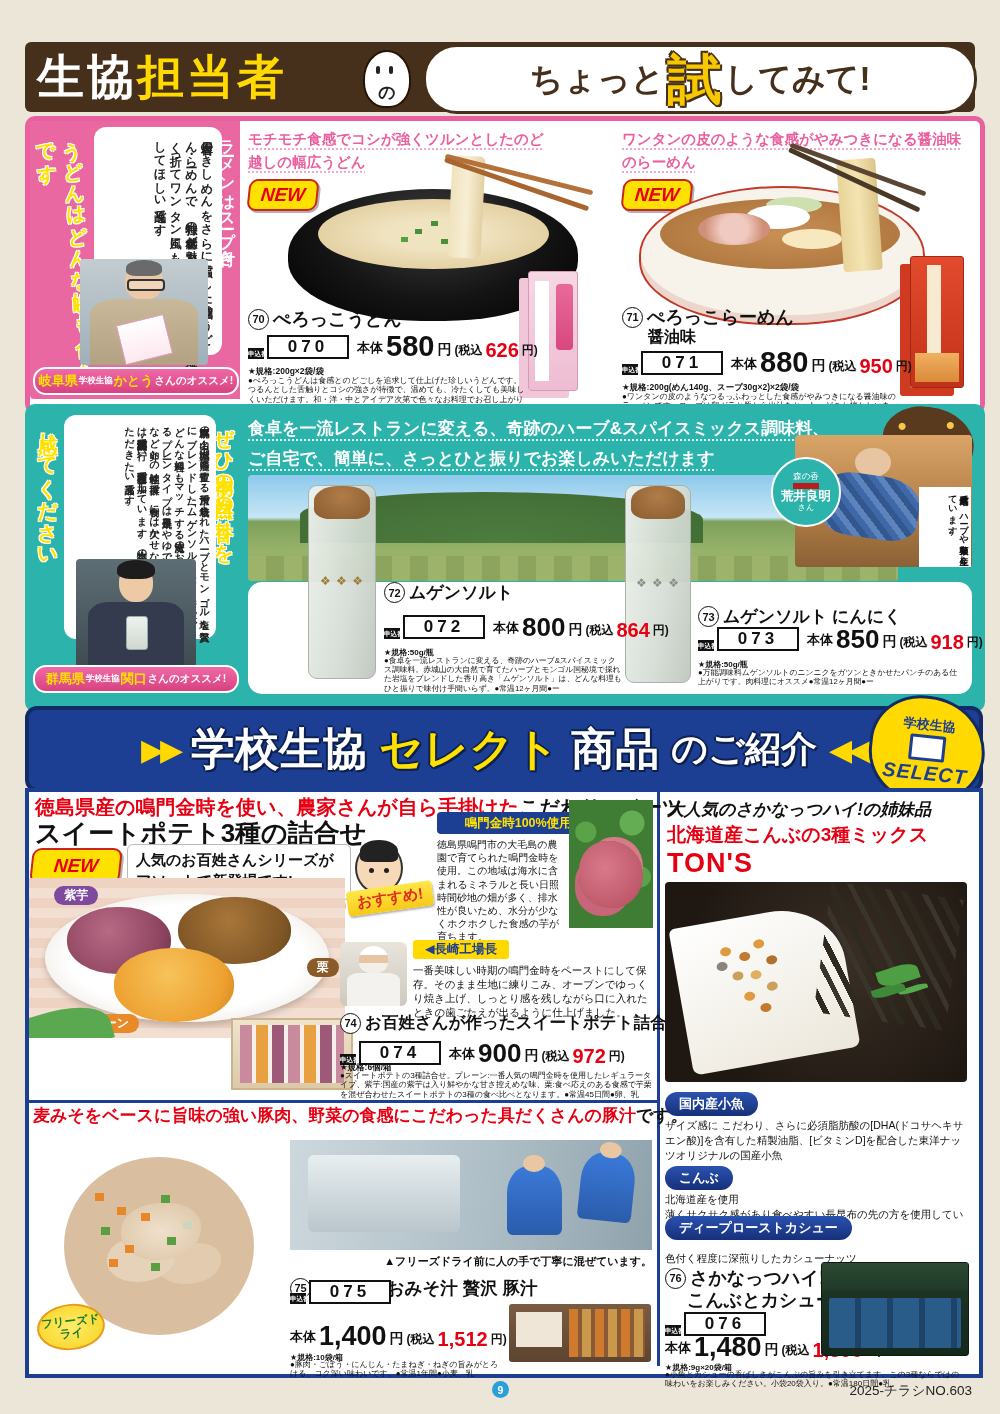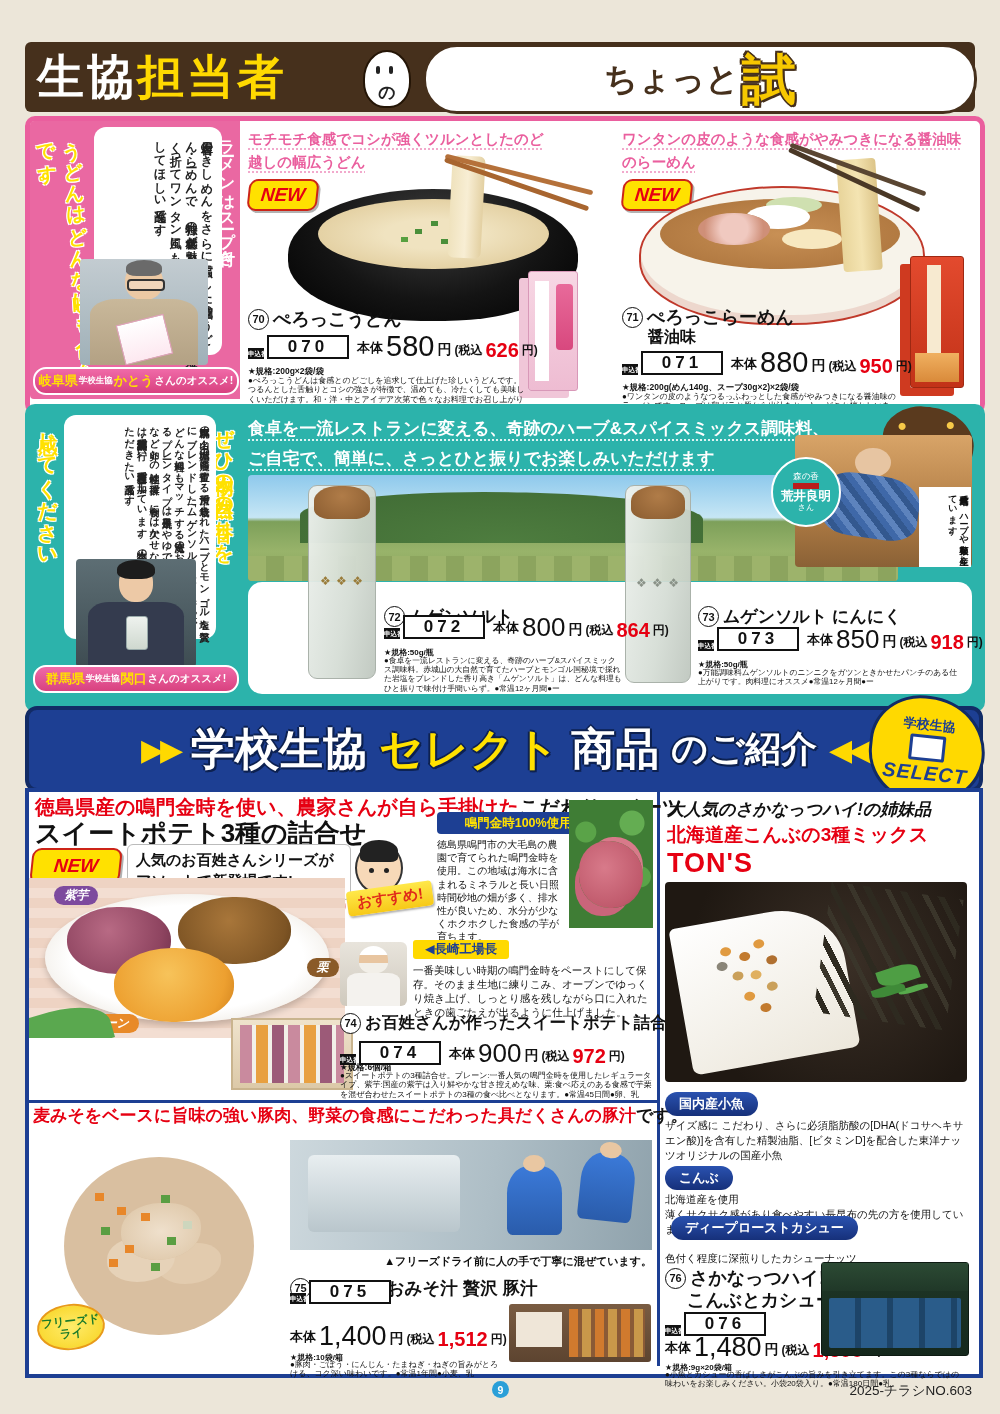--- a/index.html
+++ b/index.html
@@ -27,21 +27,21 @@
   .newb{background:#ffe100;border:2.5px solid #cc2418;border-radius:9px;color:#e60012;font-weight:900;font-style:italic;
         font-size:19px;display:flex;align-items:center;justify-content:center;transform:skewX(-6deg);
         box-shadow:2px 2px 0 rgba(0,0,0,.3);}
   .pname{font-size:18px;font-weight:800;display:flex;align-items:center;gap:4px;white-space:nowrap;}
   .mnum{width:19px;height:19px;border:1.5px solid #111;border-radius:50%;font-size:11px;font-weight:800;
         display:inline-flex;align-items:center;justify-content:center;background:#fff;flex:none;}
   .prow{display:flex;align-items:flex-end;gap:3px;white-space:nowrap;}
   .ctag{background:#111;color:#fff;font-size:6.5px;width:16px;line-height:1.1;text-align:center;padding:2px 0;font-weight:700;}
   .cnum{border:2px solid #111;background:#fff;font-size:17px;font-weight:800;letter-spacing:4px;padding:0 8px;min-width:62px;text-align:center;}
   .hb{font-size:13px;font-weight:800;margin-left:5px;padding-bottom:2px;}
-  .pnum{font-size:29px;font-weight:400;line-height:.9;}
+  .pnum{font-size:29px;font-weight:700;line-height:.9;}
   .yen{font-size:14px;font-weight:800;}
   .taxp{font-size:12px;font-weight:800;}
   .taxn{font-size:20px;font-weight:900;color:#e60012;line-height:.9;}
   .spec{font-size:8.5px;font-weight:700;}
   .desc{font-size:8px;line-height:1.18;color:#111;}
 
   
   .sec1{left:25px;top:116px;width:950px;height:288px;background:#fff;border:5px solid #ea5f9e;border-radius:10px;}
   .side1{left:0;top:0;width:210px;height:278px;background:#ea68a2;border-radius:4px 0 0 4px;}
   .v-catch1{left:2px;top:8px;width:60px;height:258px;font-size:19px;font-weight:900;color:#ffe100;transform:rotate(-4deg);
@@ -159,21 +159,21 @@
       text-shadow:2px 0 #fff,-2px 0 #fff,0 2px #fff,0 -2px #fff,2px 2px #fff,-2px -2px #fff;}
   .new74{left:2px;top:56px;width:86px;height:32px;}
   .sw-bub{left:98px;top:52px;width:224px;height:56px;background:#fff;border:1.5px solid #bbb;border-radius:6px;
       font-size:15px;font-weight:700;line-height:1.4;padding:4px 8px;box-sizing:border-box;}
   .cartoon{left:326px;top:50px;width:44px;height:48px;background:#f7d9b8;border-radius:50%;border:2px solid #333;}
   .cartoon::before{content:"";position:absolute;left:6%;top:-8%;width:88%;height:46%;background:#222;border-radius:50% 50% 20% 20%;}
   .cartoon::after{content:"";position:absolute;left:28%;top:50%;width:5px;height:5px;background:#222;border-radius:50%;box-shadow:15px 0 0 #222;}
   .osusume{left:288px;top:94px;display:flex;align-items:center;gap:2px;transform:rotate(-8deg);}
   .oc{background:#d8281e;color:#fff;border-radius:50%;width:28px;height:28px;font-size:7.5px;display:flex;align-items:center;justify-content:center;text-align:center;font-weight:700;line-height:1.15;}
   .orb{background:linear-gradient(#ffe84a,#f7c918);color:#e02a1a;font-weight:900;font-size:15px;padding:3px 10px;border-radius:4px;box-shadow:1px 2px 2px rgba(0,0,0,.3);}
-  .ph-plate{left:0;top:86px;width:316px;height:160px;background:repeating-linear-gradient(0deg,#f3ded2 0 10px,#eed3c3 10px 20px);overflow:hidden;font-style:italic;}
+  .ph-plate{left:0;top:86px;width:316px;height:160px;background:repeating-linear-gradient(0deg,#f3ded2 0 10px,#eed3c3 10px 20px);overflow:hidden;}
   .ph-plate::before{content:"";position:absolute;left:5%;top:10%;width:90%;height:80%;
       background:radial-gradient(#ffffff 58%,#ece7df 85%);border-radius:50%;box-shadow:0 4px 6px rgba(0,0,0,.18);}
   .ph-plate::after{content:"";position:absolute;left:-4%;bottom:-8%;width:30%;height:26%;background:#5aa84f;border-radius:0 60% 0 60%;transform:rotate(-16deg);}
   .mound{position:absolute;border-radius:48%;}
   .m-p{left:12%;top:18%;width:33%;height:42%;background:radial-gradient(circle at 40% 35%,#b86a84,#8e4460 70%,#6d3049);}
   .m-k{left:47%;top:12%;width:36%;height:42%;background:radial-gradient(circle at 45% 35%,#a8763a,#7d5424 75%,#5f3f18);}
   .m-o{left:27%;top:44%;width:38%;height:46%;background:radial-gradient(circle at 45% 35%,#f7c35a,#eda030 70%,#cc7d1a);}
   .tag{position:absolute;color:#fff;font-weight:800;font-size:12px;padding:1px 10px;border-radius:10px;white-space:nowrap;}
   .tg-p{left:8%;top:5%;background:#7d4a9e;} .tg-k{right:2%;top:50%;background:#8a5a28;} .tg-o{left:13%;bottom:3%;background:#e88a28;}
   .ph-box74{left:202px;top:226px;width:118px;height:68px;background:linear-gradient(#efe3cc,#dcc9a8);border:2px solid #c9b48e;}
@@ -233,21 +233,21 @@
   .mix-paper::after{content:"";position:absolute;left:28%;top:18%;width:11px;height:9px;border-radius:50%;background:#e09a40;
       box-shadow:18px 8px 0 #c27a2e,34px -2px 0 #e09a40,8px 26px 0 #caa05a,26px 28px 0 #e0b060,44px 16px 0 #b07030,-6px 14px 0 #8a8578,40px 42px 0 #caa05a,16px 48px 0 #e09a40,30px 62px 0 #c27a2e;}
   .mix-kombu{position:absolute;right:4%;top:4%;width:44%;height:66%;transform:rotate(8deg);
       background:repeating-linear-gradient(55deg,transparent 0 8px,#2e2a20 8px 14px,transparent 14px 26px,#3a352a 26px 31px);}
   .mix-leaf{position:absolute;right:16%;top:42%;width:42px;height:18px;background:#4e9e44;border-radius:0 50% 0 50%;transform:rotate(-18deg);
       box-shadow:-14px 12px 0 -4px #3f8a38,10px 18px 0 -6px #57aa4c;}
   .fpill{background:linear-gradient(#2a52b0,#16307a);color:#fff;font-size:13px;font-weight:800;border-radius:13px;
       padding:3px 14px;display:inline-block;white-space:nowrap;}
   .fp1{left:2px;top:300px;} .ft1{left:2px;top:326px;width:302px;font-size:10.5px;line-height:1.45;}
   .fp2{left:2px;top:374px;} .ft2{left:2px;top:400px;width:302px;font-size:10.5px;line-height:1.45;white-space:pre-line;}
-  .fp3{left:2px;top:424px;margin-left:6px;} .ft3{left:2px;top:460px;width:302px;font-size:10.5px;}
+  .fp3{left:2px;top:424px;} .ft3{left:2px;top:460px;width:302px;font-size:10.5px;}
   .n76a{left:2px;top:474px;} .n76b{left:24px;top:496px;font-size:18px;font-weight:800;white-space:nowrap;}
   .c76{left:2px;top:520px;} .p76row{left:2px;top:543px;}
   .s76{left:2px;top:570px;font-size:8px;} .d76{left:2px;top:578px;width:300px;}
   .ph-box76{left:158px;top:470px;width:146px;height:92px;background:linear-gradient(#203828,#15281c);border:1px solid #0d1a12;border-radius:3px;}
   .ph-box76::before{content:"";position:absolute;left:0;top:0;width:100%;height:30%;background:linear-gradient(#2c4a34,#203828);}
   .ph-box76::after{content:"";position:absolute;left:5%;bottom:8%;width:90%;height:54%;border-radius:2px;
       background:repeating-linear-gradient(90deg,#2a5c8a 0 26px,#1d4468 26px 32px),radial-gradient(circle at 12px 10px,#f7c948 5px,transparent 6px);}
 
   
   .pgnum{left:492px;top:1381px;width:17px;height:17px;background:#2a9fd8;border-radius:50%;color:#fff;font-size:10.5px;font-weight:800;
@@ -260,20 +260,21 @@
 <div class="page">
 
   <header class="a hdr">
     <div class="a h-title"><span class="t-white">生協</span><span class="t-yellow">担当者</span></div>
     <div class="a mascot">
       <span class="m-no">の</span>
     </div>
     <div class="a h-catch">
       <span class="c-brown">ちょっと</span>
       <span class="c-big">試</span>
+      <span class="c-brown">してみて!</span>
     </div>
   </header>
 
   <section class="a sec1">
     <div class="a side1">
       <div class="a vt v-catch1">うどんはどんな味にも合うんです。</div>
       <div class="a vt v-bub1">名古屋のきしめんをさらに幅広にした乾麺のうどん・らーめんで、独特の食感が魅力。アレンジも多彩で、短く折ってワンタン風にも楽しめます。一度は試してほしい逸品です。</div>
       <div class="a vt v-ramen">ラーメンはスープ付き</div>
       <div class="a ph-man">
         <div class="man-head"></div>
@@ -368,21 +369,21 @@
         <span class="fl-brand">森の香</span>
         <span class="fl-name">荒井良明</span>
         <span class="fl-san">さん</span>
       </div>
       <div class="a vt fnote">自然栽培で、ハーブや根菜類を生産しています。</div>
     </div>
     <div class="a herb-white"></div>
     <div class="a bottle b72"></div>
     <div class="a bottle b73"></div>
 
-    <div class="a pname" style="left:354px;top:196px;font-size:17px;">
+    <div class="a pname" style="left:354px;top:172px;font-size:17px;">
       <span class="mnum">72</span>
       <span>ムゲンソルト</span>
     </div>
     <div class="a prow" style="left:354px;top:206px;">
       <span class="ctag">申込番号</span>
       <span class="cnum">072</span>
       <span class="hb">本体</span>
       <span class="pnum" style="font-size:26px;">800</span>
       <span class="yen">円</span>
       <span class="taxp">(税込</span>

